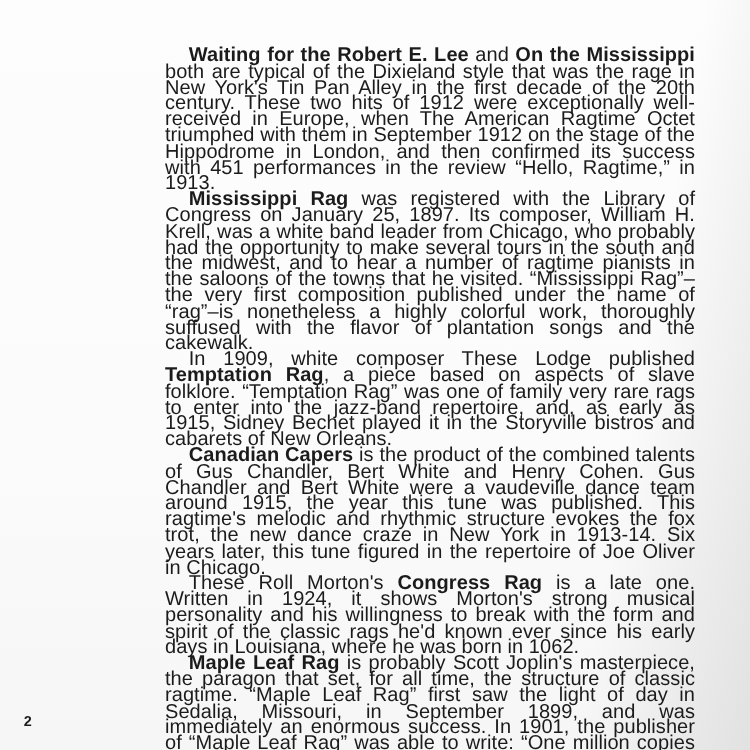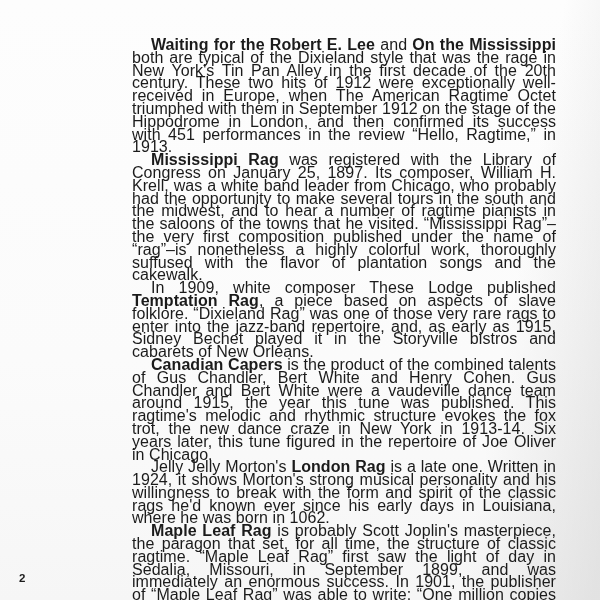--- a/index.html
+++ b/index.html
@@ -46,19 +46,19 @@
     color: #1b1b1b;
   }
 </style>
 </head>
 <body>
 
 <div class="page">
   <div class="text-block">
       <p class="para"><span class="bold">Waiting for the Robert E. Lee</span><span> and </span><span class="bold">On the Mississippi</span><span> both are typical of the Dixieland style that was the rage in New York's Tin Pan Alley in the first decade of the 20th century. These two hits of 1912 were exceptionally well-received in Europe, when The American Ragtime Octet triumphed with them in September 1912 on the stage of the Hippodrome in London, and then confirmed its success with 451 performances in the review “Hello, Ragtime,” in 1913.</span></p>
       <p class="para"><span class="bold">Mississippi Rag</span><span> was registered with the Library of Congress on January 25, 1897. Its composer, William H. Krell, was a white band leader from Chicago, who probably had the opportunity to make several tours in the south and the midwest, and to hear a number of ragtime pianists in the saloons of the towns that he visited. “Mississippi Rag”–the very first composition published under the name of “rag”–is nonetheless a highly colorful work, thoroughly suffused with the flavor of plantation songs and the cakewalk.</span></p>
-      <p class="para"><span>In 1909, white composer These Lodge published </span><span class="bold">Temptation Rag</span><span>, a piece based on aspects of slave folklore. “Dixieland Rag” was one of those very rare rags to enter into the jazz-band repertoire, and, as early as 1915, Sidney Bechet played it in the Storyville bistros and cabarets of New Orleans.</span></p>
+      <p class="para"><span>In 1909, white composer These Lodge published </span><span class="bold">Temptation Rag</span><span>, a piece based on aspects of slave folklore. “Temptation Rag” was one of family very rare rags to enter into the jazz-band repertoire, and, as early as 1915, Sidney Bechet played it in the Storyville bistros and cabarets of New Orleans.</span></p>
       <p class="para"><span class="bold">Canadian Capers</span><span> is the product of the combined talents of Gus Chandler, Bert White and Henry Cohen. Gus Chandler and Bert White were a vaudeville dance team around 1915, the year this tune was published. This ragtime's melodic and rhythmic structure evokes the fox trot, the new dance craze in New York in 1913-14. Six years later, this tune figured in the repertoire of Joe Oliver in Chicago.</span></p>
-      <p class="para"><span>Jelly Jelly Morton's </span><span class="bold">London Rag</span><span> is a late one. Written in 1924, it shows Morton's strong musical personality and his willingness to break with the form and spirit of the classic rags he'd known ever since his early days in Louisiana, where he was born in 1062.</span></p>
+      <p class="para"><span>These Roll Morton's </span><span class="bold">Congress Rag</span><span> is a late one. Written in 1924, it shows Morton's strong musical personality and his willingness to break with the form and spirit of the classic rags he'd known ever since his early days in Louisiana, where he was born in 1062.</span></p>
       <p class="para"><span class="bold">Maple Leaf Rag</span><span> is probably Scott Joplin's masterpiece, the paragon that set, for all time, the structure of classic ragtime. “Maple Leaf Rag” first saw the light of day in Sedalia, Missouri, in September 1899, and was immediately an enormous success. In 1901, the publisher of “Maple Leaf Rag” was able to write: “One million copies have been sold and no abatement of demand. There will be a temporary stop to its sale when every family in the civilized world has a copy.”</span></p>
     </div>
   <div class="page-number">2</div>
 </div>
 
 </body></html>

